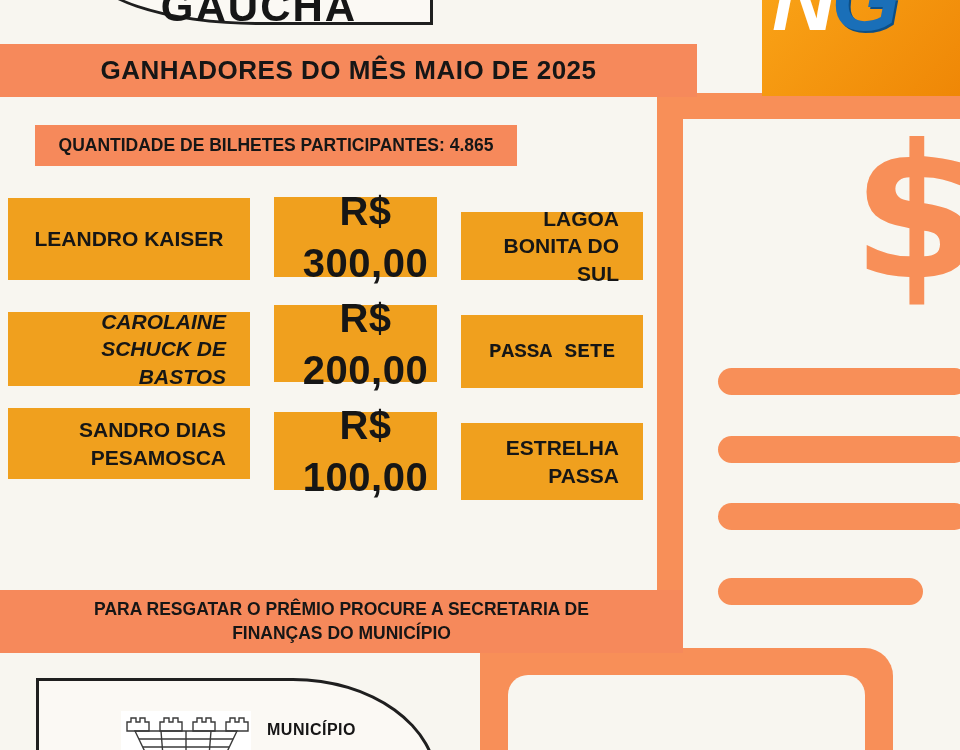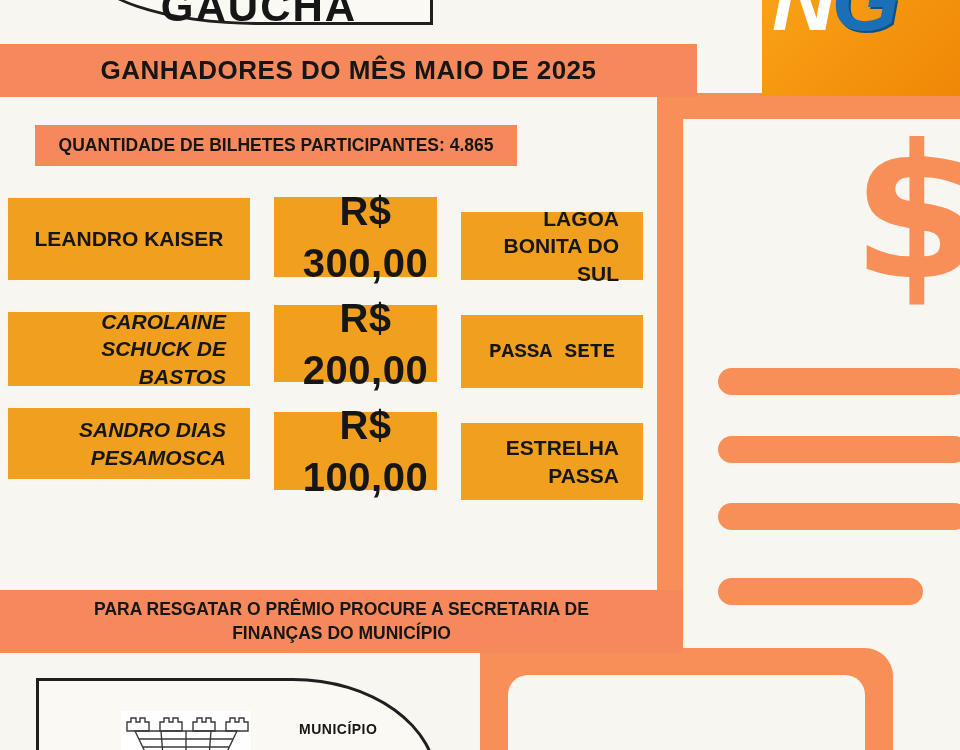--- a/index.html
+++ b/index.html
@@ -58,21 +58,21 @@
   .dollar{left:852px;top:120px;font-size:186px;font-weight:bold;line-height:1;
           color:var(--receipt-salmon);font-family:"DejaVu Sans",sans-serif;}
   .rc-bottom{left:480px;top:648px;width:413px;height:102px;border-top-right-radius:28px;}
   .rc-notch{position:absolute;left:28px;top:27px;width:357px;height:75px;
             background:var(--background);border-radius:20px 20px 0 0;}
 
   
   .muni-box{left:36px;top:678px;width:402px;height:130px;background:#FBF9F4;
             border:3px solid #1f1f1f;border-top-right-radius:145px 105px;}
   .crest{position:absolute;left:82px;top:30px;width:130px;height:46px;background:#fff;}
-  .muni-label{position:absolute;left:228px;top:40px;font-size:14px;font-weight:bold;letter-spacing:.5px;margin-left:32px;}
+  .muni-label{position:absolute;left:228px;top:40px;font-size:16px;font-weight:bold;letter-spacing:.5px;}
   .muni-label2{position:absolute;left:228px;top:66px;width:100px;text-align:center;
                font-size:17.5px;font-weight:bold;}
 </style>
 </head>
 <body>
 
 <div class="poster">
 
   <div class="abs rc rc-left"></div>
   <div class="abs rc rc-topbar"></div>
@@ -104,21 +104,21 @@
   </div>
 
   <div class="abs center cell name" style="left:8px;top:198px;width:242px;height:82px;">LEANDRO KAISER</div>
   <div class="abs center cell prize" style="left:274px;top:197px;width:163px;height:80px;">R$ 300,00</div>
   <div class="abs center cell city" style="left:461px;top:212px;width:182px;height:68px;">LAGOA BONITA DO SUL</div>
 
   <div class="abs center cell name" style="left:8px;top:312px;width:242px;height:74px;font-style:italic;">CAROLAINE SCHUCK DE BASTOS</div>
   <div class="abs center cell prize" style="left:274px;top:305px;width:163px;height:77px;">R$ 200,00</div>
   <div class="abs center cell city" style="left:461px;top:315px;width:182px;height:73px;font-family:Liberation Mono, monospace;">PASSA SETE</div>
 
-  <div class="abs center cell name" style="left:8px;top:408px;width:242px;height:71px;font-style:italic;">SANDRO DIAS PESAMOSCA</div>
+  <div class="abs center cell name" style="left:8px;top:408px;width:242px;height:71px;">SANDRO DIAS PESAMOSCA</div>
   <div class="abs center cell prize" style="left:274px;top:412px;width:163px;height:78px;">R$ 100,00</div>
   <div class="abs center cell city" style="left:461px;top:423px;width:182px;height:77px;">ESTRELHA PASSA</div>
 
   <div class="abs center redeem">
     <span>PARA RESGATAR O PRÊMIO PROCURE A SECRETARIA DE</span>
     <span>FINANÇAS DO MUNICÍPIO</span>
   </div>
 
   <div class="abs muni-box">
     <div class="crest">

